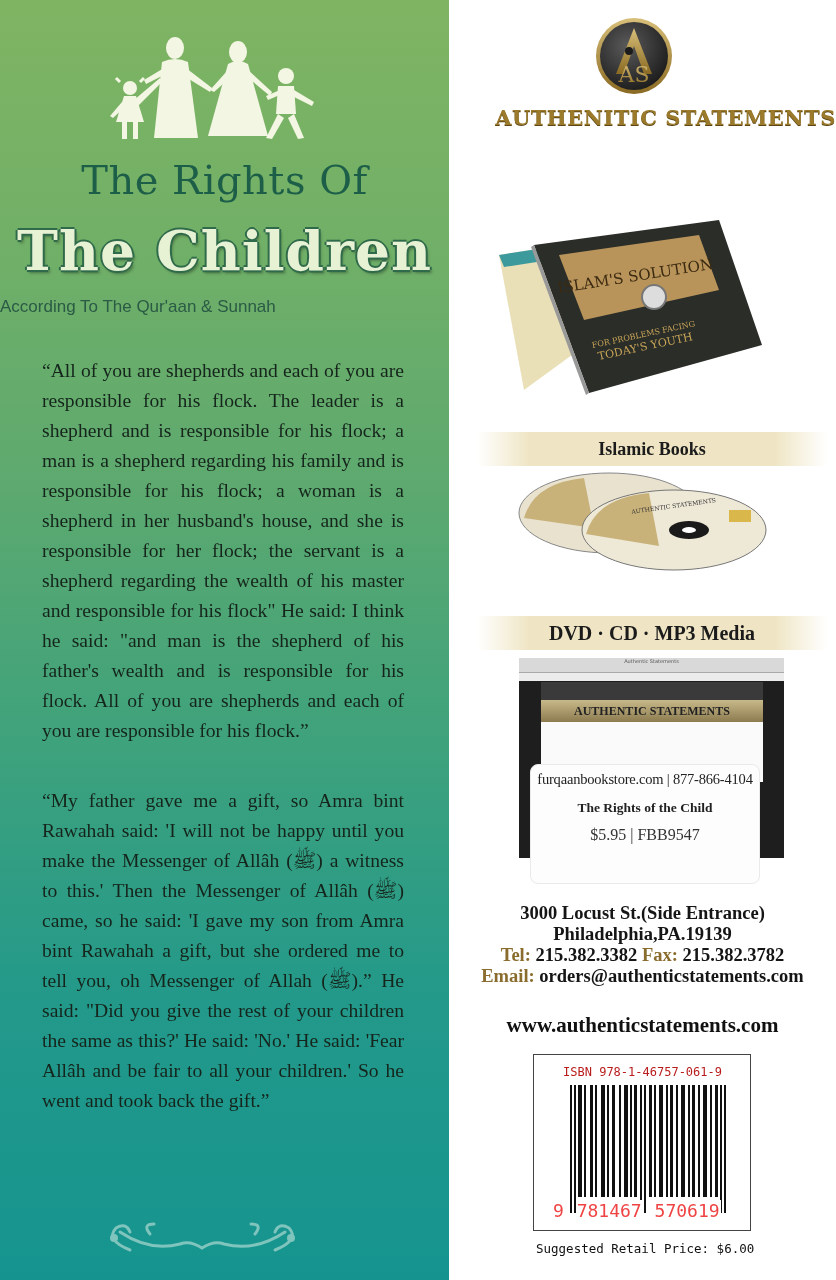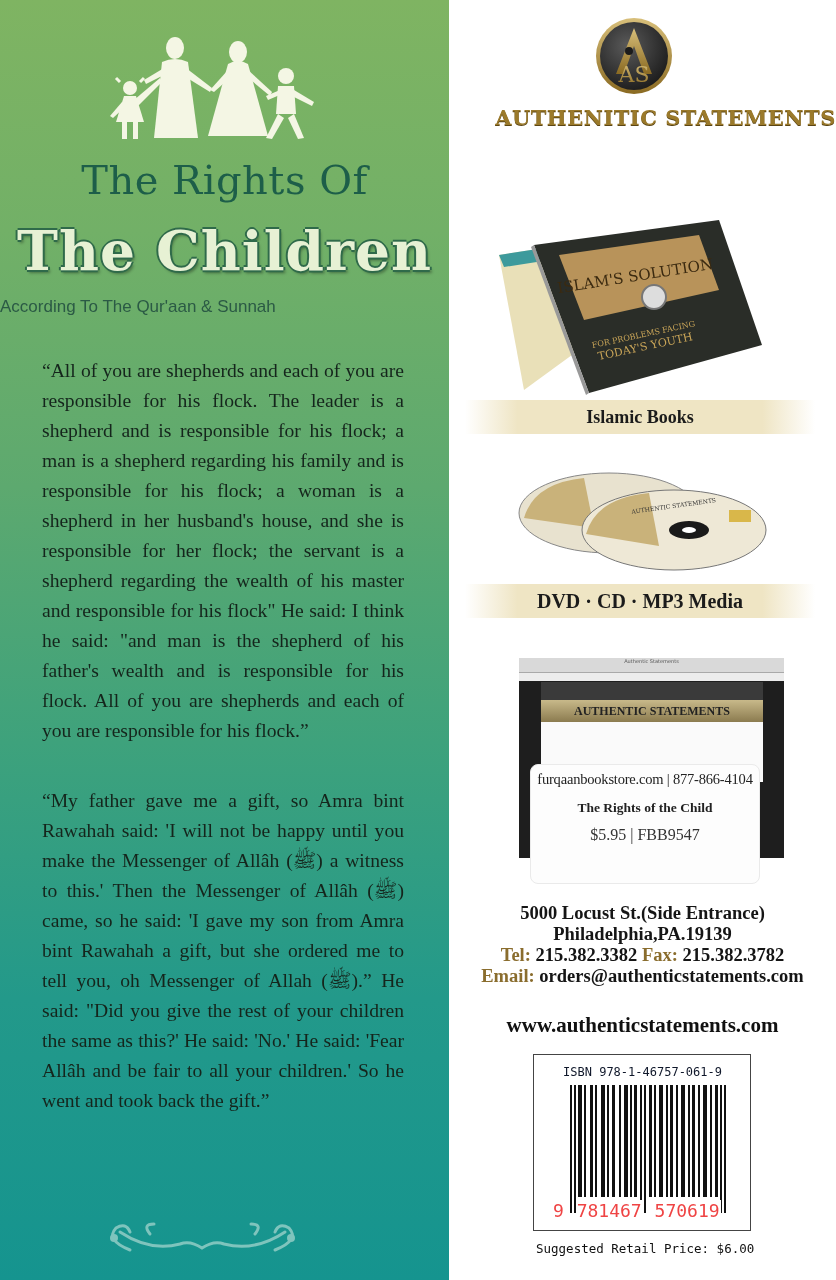--- a/index.html
+++ b/index.html
@@ -47,24 +47,24 @@
     text-shadow: 0 1px 0 #5c4614;
     padding-left: 46px;
   }
   .brand-sub {
     position: absolute; left: 0; width: 387px; top: 136px; text-align: center;
     font-family: "Liberation Serif", serif; font-size: 15px; font-weight: bold;
     letter-spacing: 3px; color: #1a1a1a;
   }
   .books-art { position: absolute; left: 45px; top: 215px; width: 270px; height: 180px; }
   .band {
-    position: absolute; left: 16px; width: 350px; height: 34px;
+    position: absolute; left: 28px; width: 350px; height: 34px;
     background: linear-gradient(90deg, rgba(245,238,215,0) 0%, #efe5c4 15%, #efe5c4 85%, rgba(245,238,215,0) 100%);
     text-align: center; line-height: 34px;
-    font-family: "Liberation Serif", serif; font-weight: bold; color: #1b1b1b; font-size: 18px;
+    font-family: "Liberation Serif", serif; font-weight: bold; color: #1b1b1b; font-size: 18px; margin-top: 32px;
   }
   .band-books { top: 400px; }
   .band-media { top: 584px; font-size: 20px; }
   .discs-art { position: absolute; left: 65px; top: 468px; width: 260px; height: 105px; }
   .site-shot { position: absolute; left: 70px; top: 658px; width: 265px; height: 200px; background: #1e1e1e; }
   .site-chrome { height: 15px; background: #d9d9d9; border-bottom: 1px solid #a9a9a9; font-family: "DejaVu Sans", sans-serif; font-size: 5px; text-align: center; color: #555; }
   .site-urlbar { height: 8px; background: #ececec; }
   .site-nav { position: absolute; left: 22px; top: 24px; width: 222px; height: 18px; background: #3a3a3a; }
   .site-banner {
     position: absolute; left: 22px; top: 42px; width: 222px; height: 22px;
@@ -88,21 +88,21 @@
   .website {
     position: absolute; left: 0; width: 387px; top: 1013px; text-align: center;
     font-family: "Liberation Serif", serif; font-size: 21px; font-weight: bold; color: #111;
   }
   .barcode-box {
     position: absolute; left: 84px; top: 1054px; width: 218px; height: 177px;
     border: 1.5px solid #444; background: #fff;
   }
   .isbn-text {
     position: absolute; left: 0; width: 100%; top: 10px; text-align: right; padding-right: 28px;
-    font-family: "DejaVu Sans Mono", monospace; font-size: 12px; color: #0f172a;
+    font-family: "DejaVu Sans Mono", monospace; font-size: 12px; color: #b91c1c;
   }
   .bars { position: absolute; left: 36px; top: 30px; width: 156px; height: 128px; }
   .barcode-num {
     position: absolute; left: 18px; top: 145px; width: 190px;
     font-family: "DejaVu Sans Mono", monospace; font-size: 18px; color: #ef4444; background: transparent;
   }
   .barcode-num span { background: #fff; padding: 0 1px; }
   .srp {
     position: absolute; left: 87px; top: 1241px;
     font-family: "DejaVu Sans Mono", monospace; font-size: 12.5px; color: #111;
@@ -217,21 +217,21 @@
     <div class="site-body"></div>
   </div>
 
   <div class="price-sticker">
     <div class="sticker-line1">furqaanbookstore.com | 877-866-4104</div>
     <div class="sticker-line2">The Rights of the Child</div>
     <div class="sticker-line3">$5.95 | FBB9547</div>
   </div>
 
   <div class="address">
-    <div>5000 Locust St.(Side Entrance)</div>
+    <div>3000 Locust St.(Side Entrance)</div>
     <div>Philadelphia,PA.19139</div>
     <div>
       <span class="lbl">Tel:</span>
       <span>215.382.3382</span>
       <span class="lbl">Fax:</span>
       <span>215.382.3782</span>
     </div>
     <div>
       <span class="lbl">Email:</span>
       <span>orders@authenticstatements.com</span>

